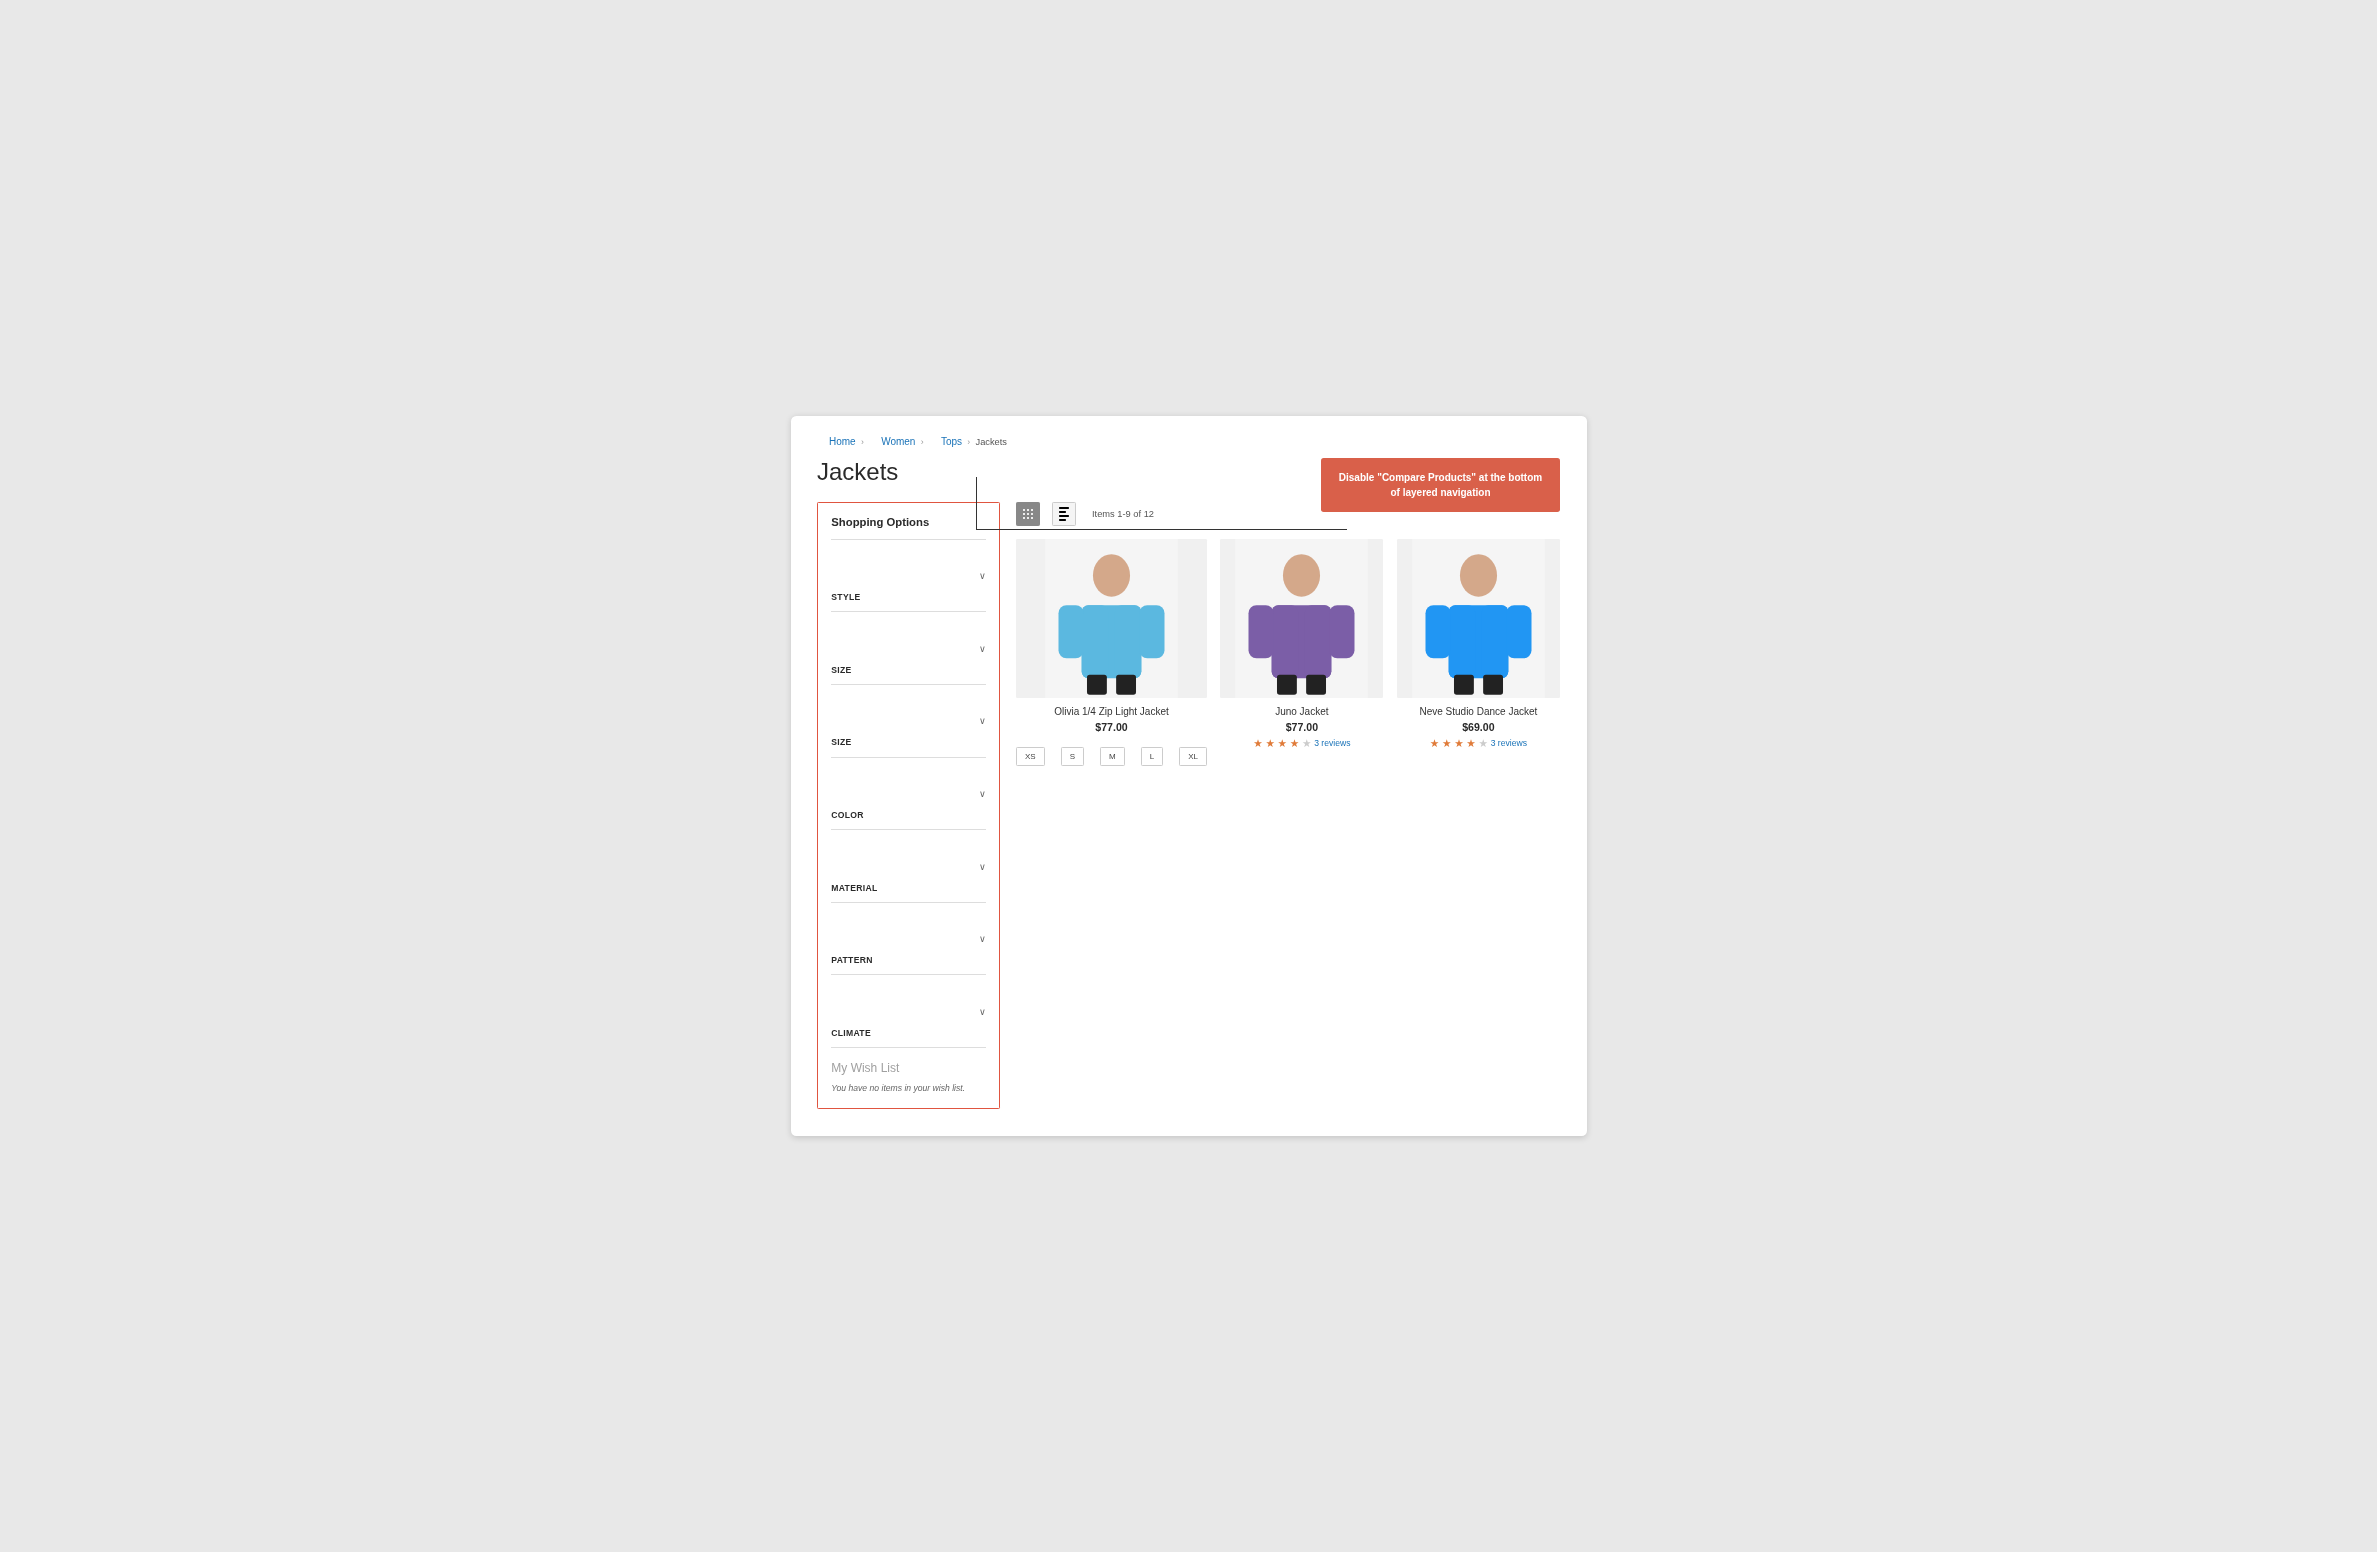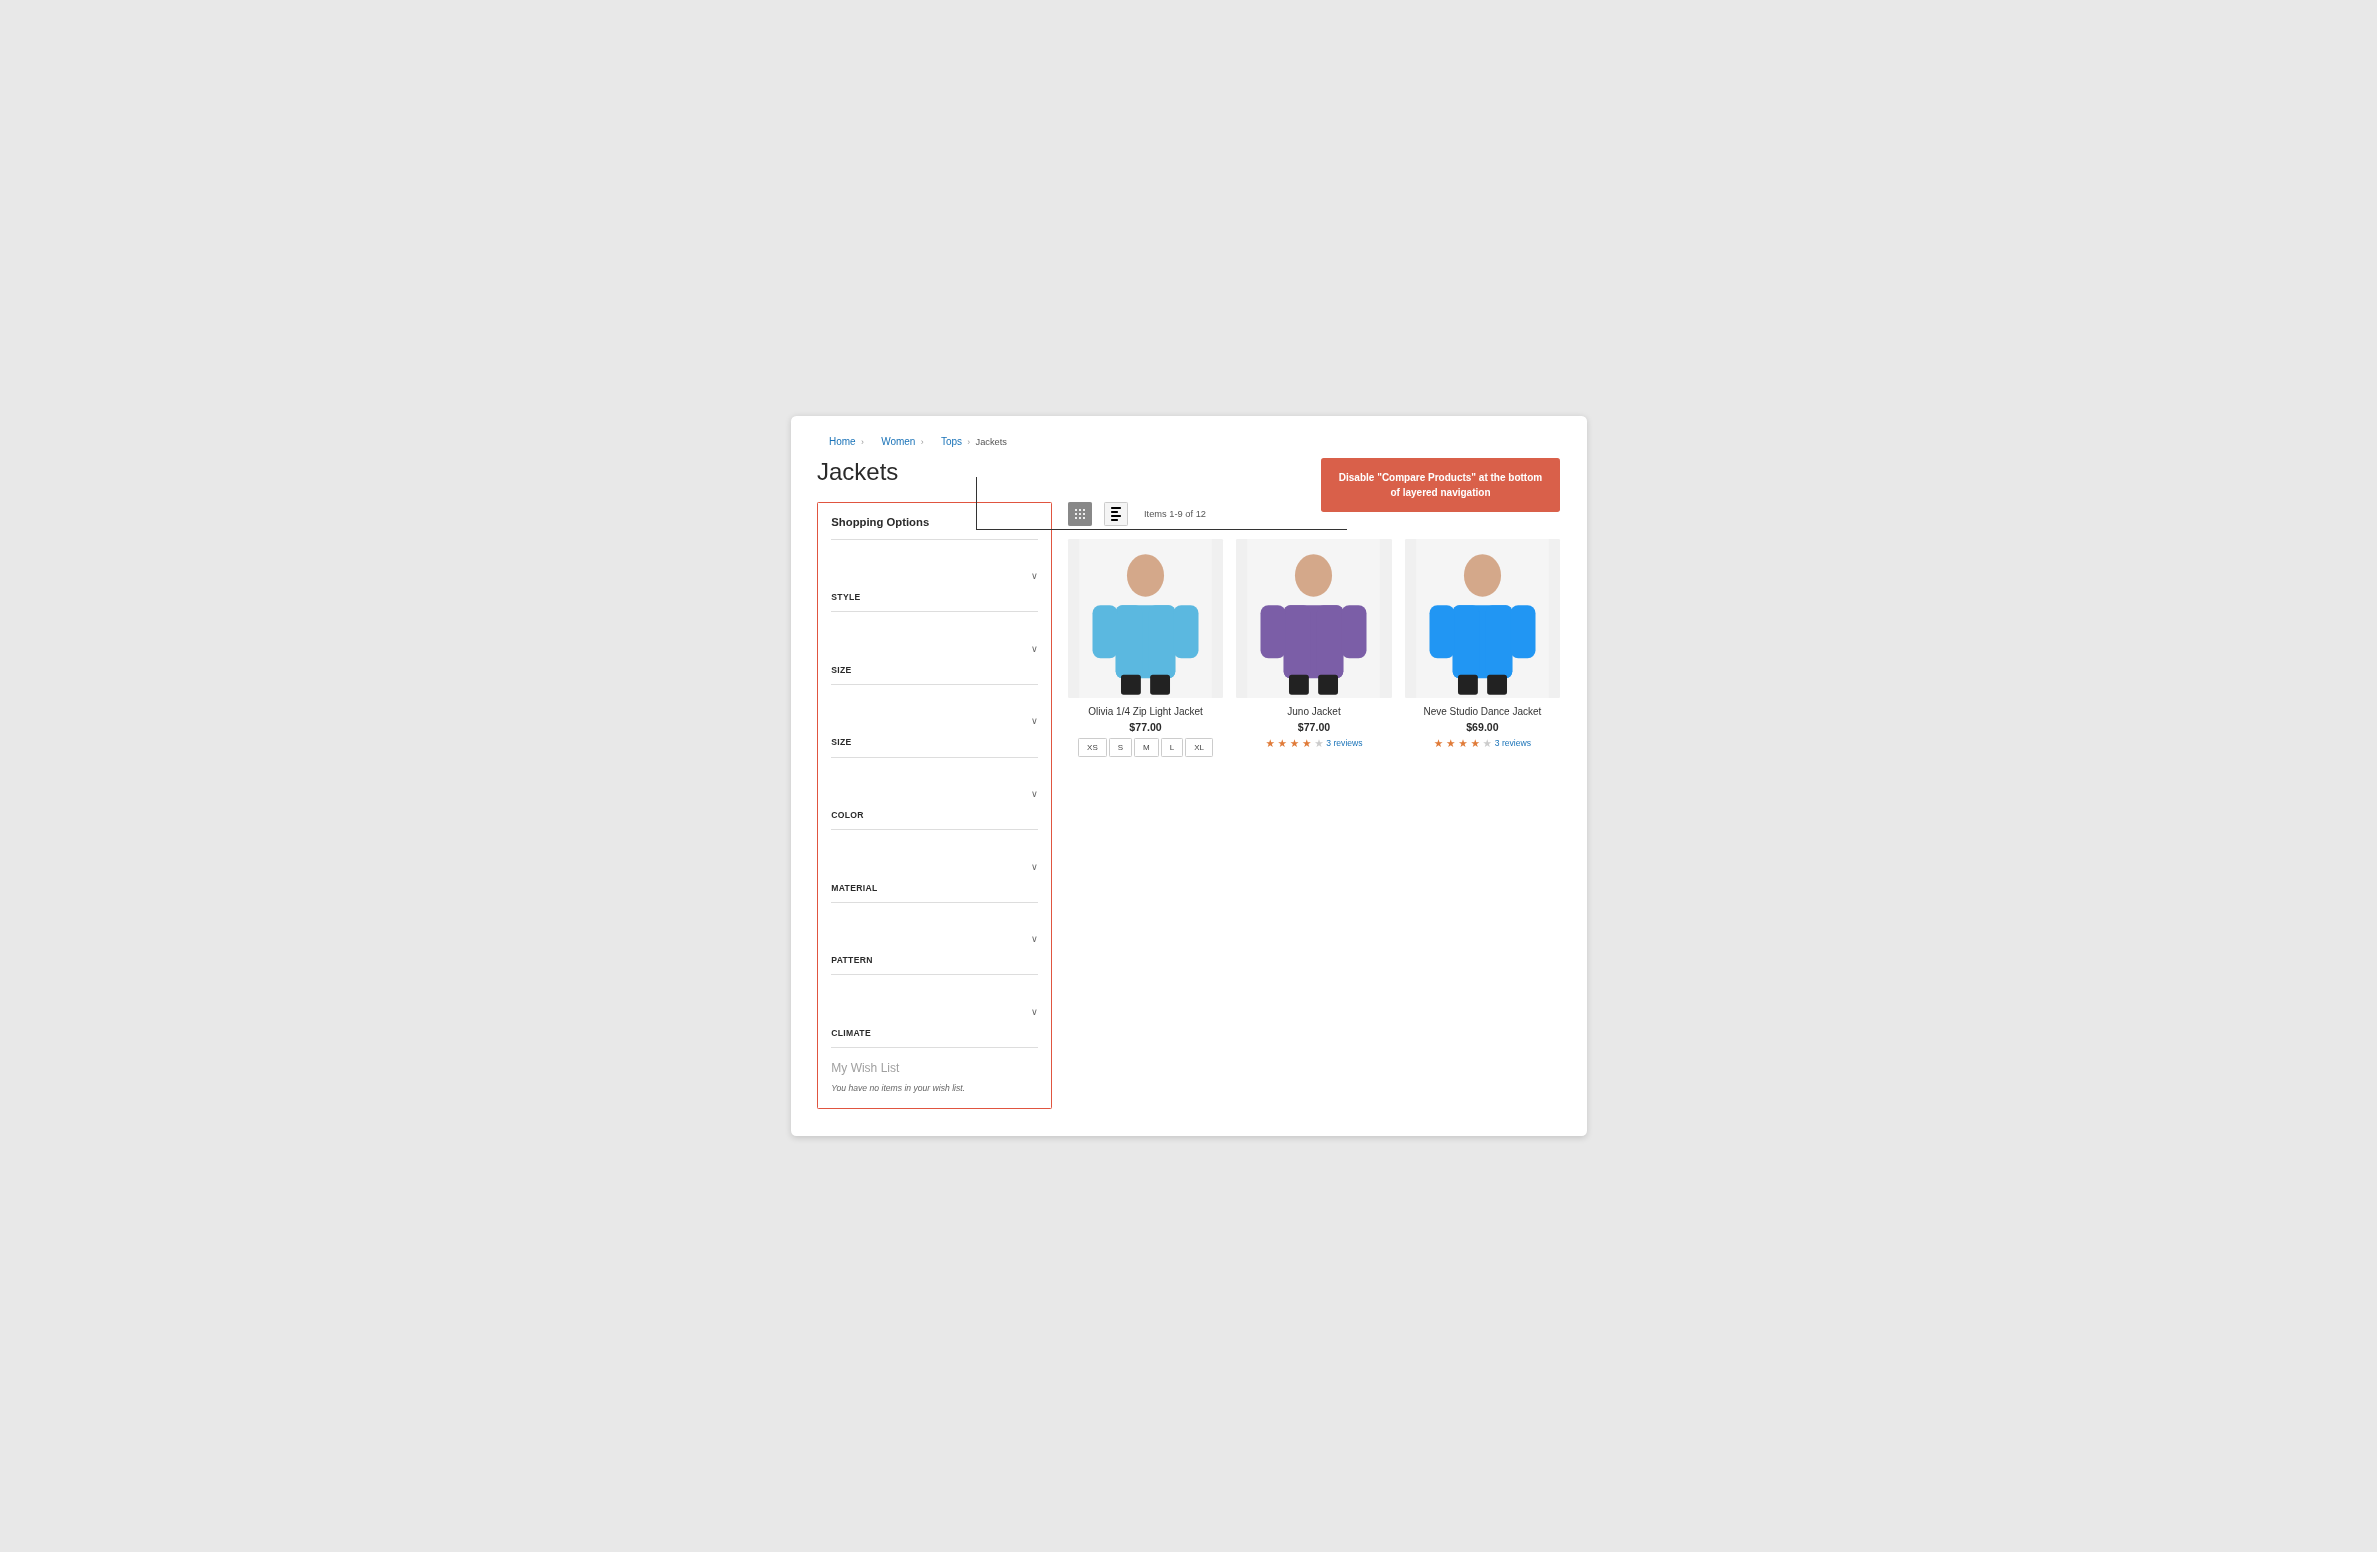--- a/index.html
+++ b/index.html
@@ -85,21 +85,21 @@
 
     
     .main-layout {
       display: flex;
       gap: 16px;
       margin-top: 6.6px;
     }
 
     
     .sidebar {
-      width: 235px;
+      width: 183px;
       flex-shrink: 0;
       border: 1.3px solid #e05540;
       border-radius: 1.3px;
       padding: 13.3px 13.3px 13.3px 13.3px;
     }
     .sidebar-title {
       font-size: 11.3px;
       font-weight: 700;
       color: #2a2a2a;
       margin-bottom: 10.6px;
@@ -216,22 +216,22 @@
     }
     .star { color: #e07b39; font-size: 10.6px; }
     .star.empty { color: #ccc; }
     .reviews-link {
       font-size: 8.6px;
       color: #1a73b8;
       text-decoration: none;
     }
     .size-buttons {
       display: flex;
-      gap: 2px;
-      margin-top: 1px;
+      gap: 16px;
+      margin-top: 10px;
     }
     .size-btn {
       padding: 4px 8px;
       border: 0.7px solid #ccc;
       background: white;
       font-size: 8px;
       color: #444;
       cursor: pointer;
       border-radius: 1.3px;
     }

